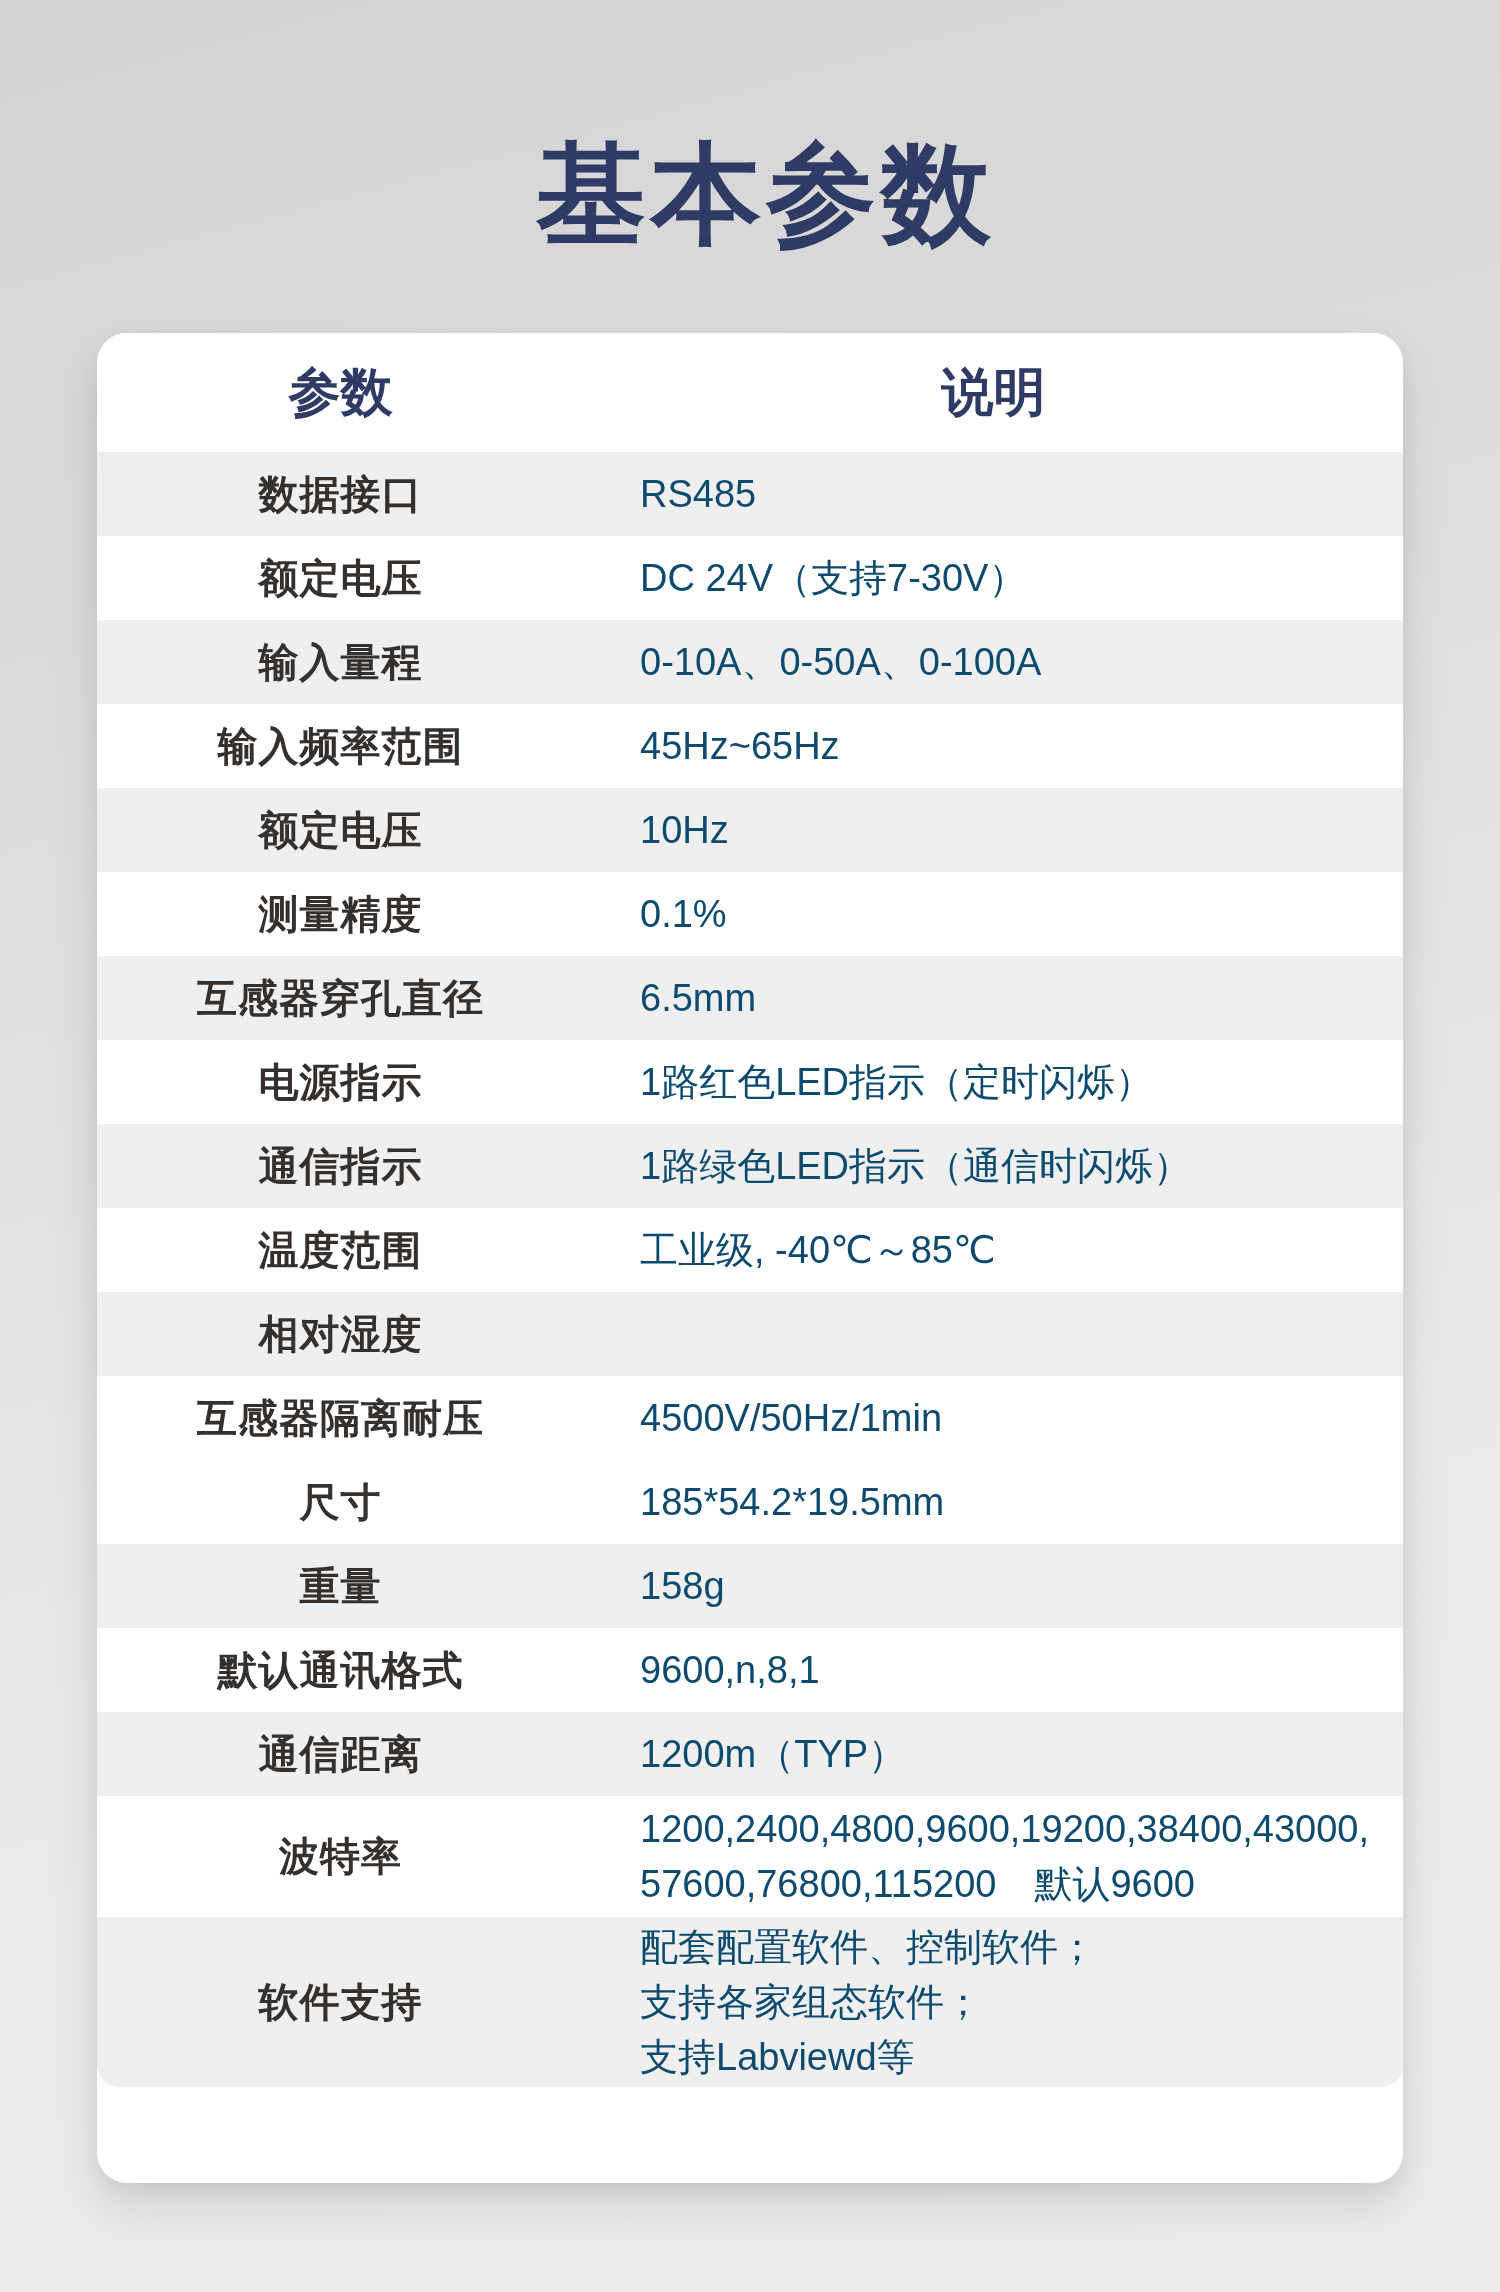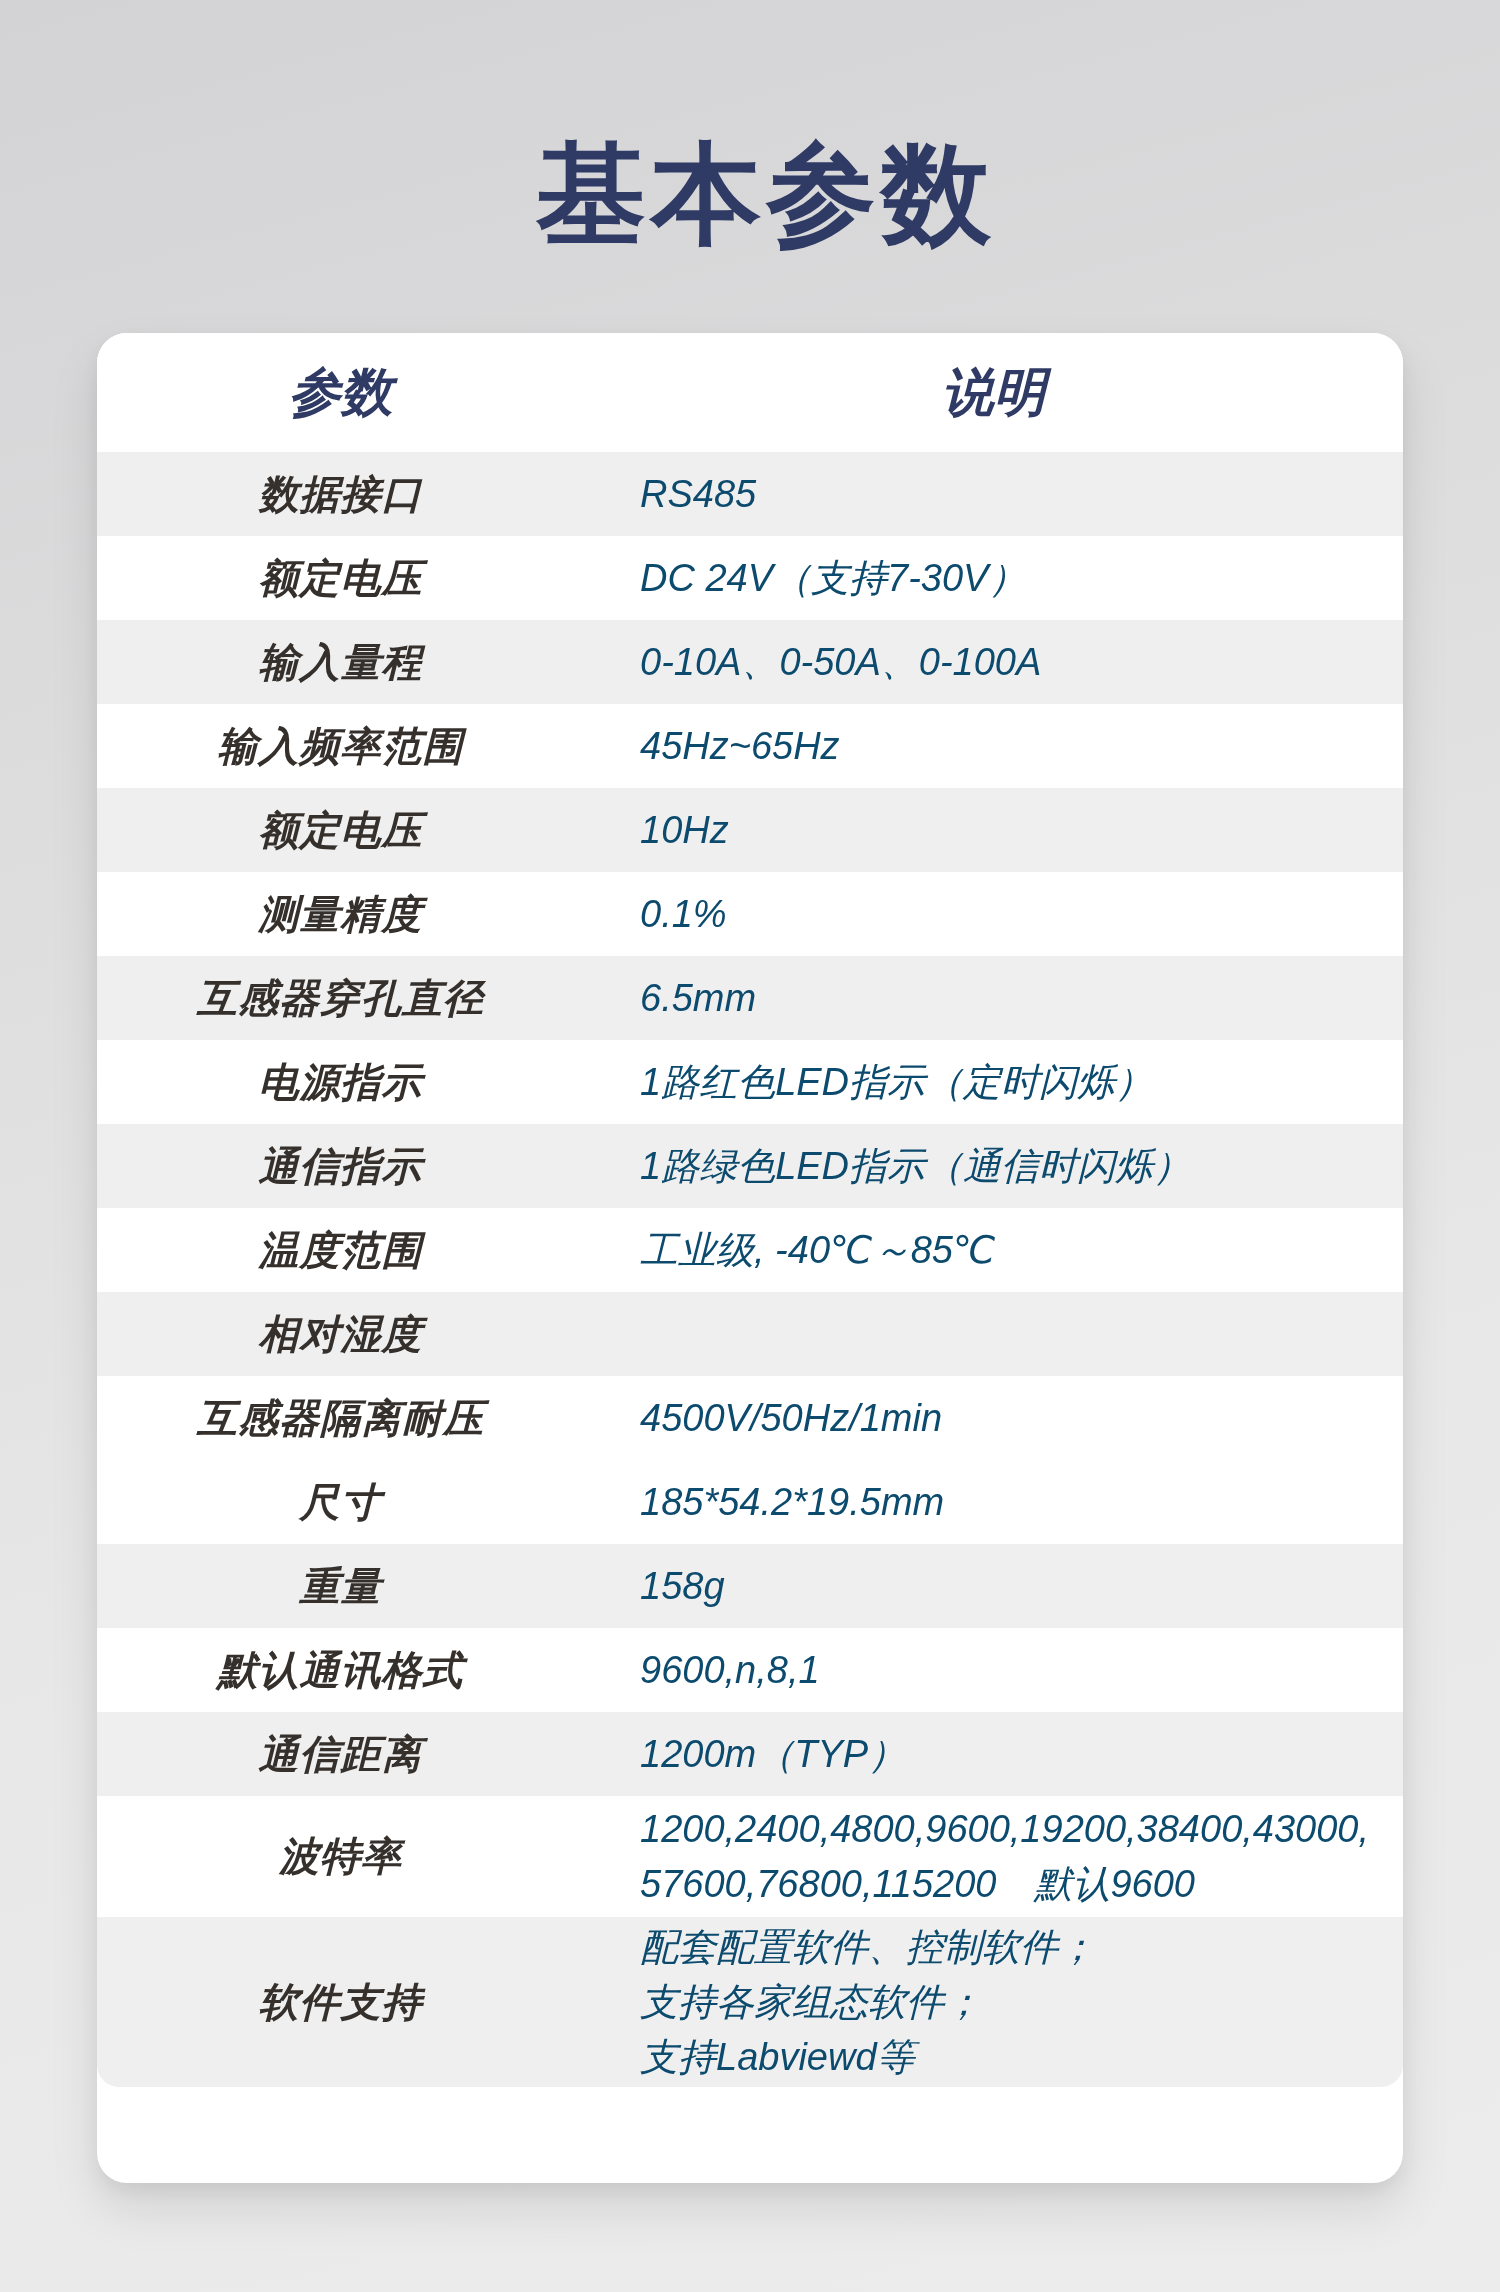--- a/index.html
+++ b/index.html
@@ -29,21 +29,20 @@
     left: 97px;
     top: 333px;
     width: 1306px;
     height: 1850px;
     box-sizing: border-box;
     padding-bottom: 8px;
     background: #ffffff;
     border-radius: 30px;
     overflow: hidden;
     box-shadow: 0 26px 50px rgba(0,0,0,0.10), 0 8px 18px rgba(0,0,0,0.06);
-    font-style: italic;
   }
   .header-row {
     height: 119px;
     display: flex;
     align-items: center;
     background: #ffffff;
   }
   .header-cell {
     font-size: 52px;
     font-weight: 800;

